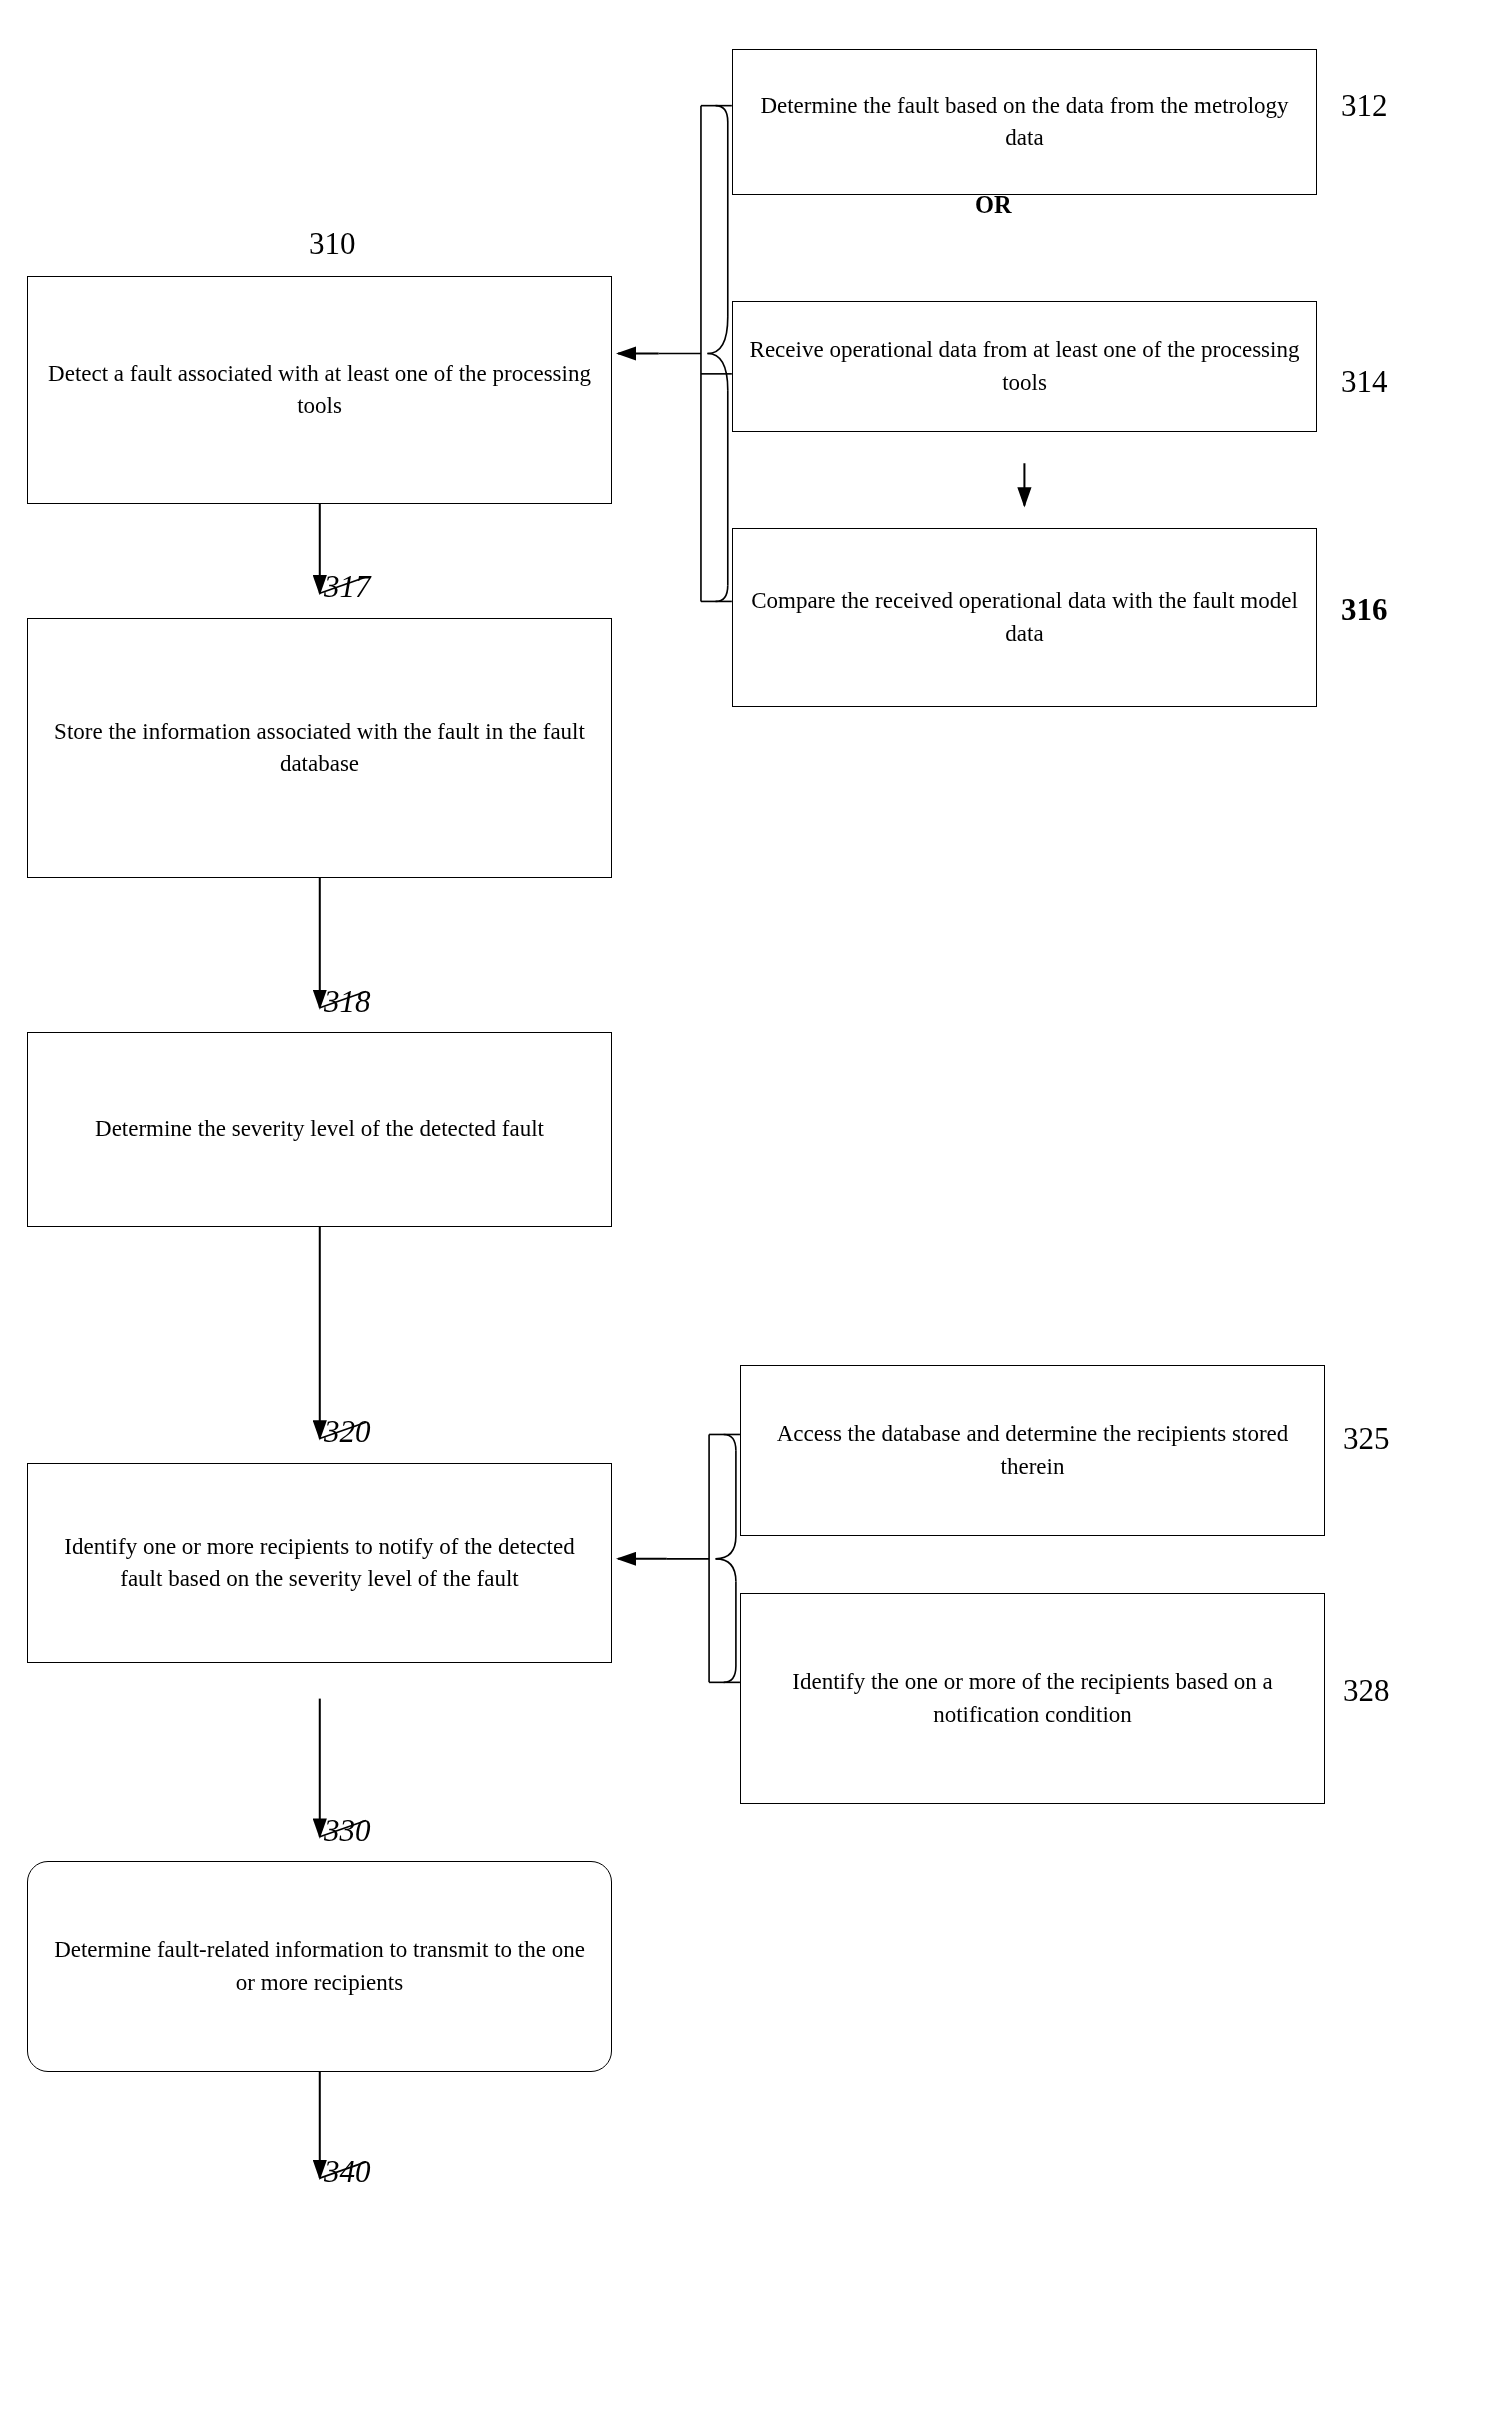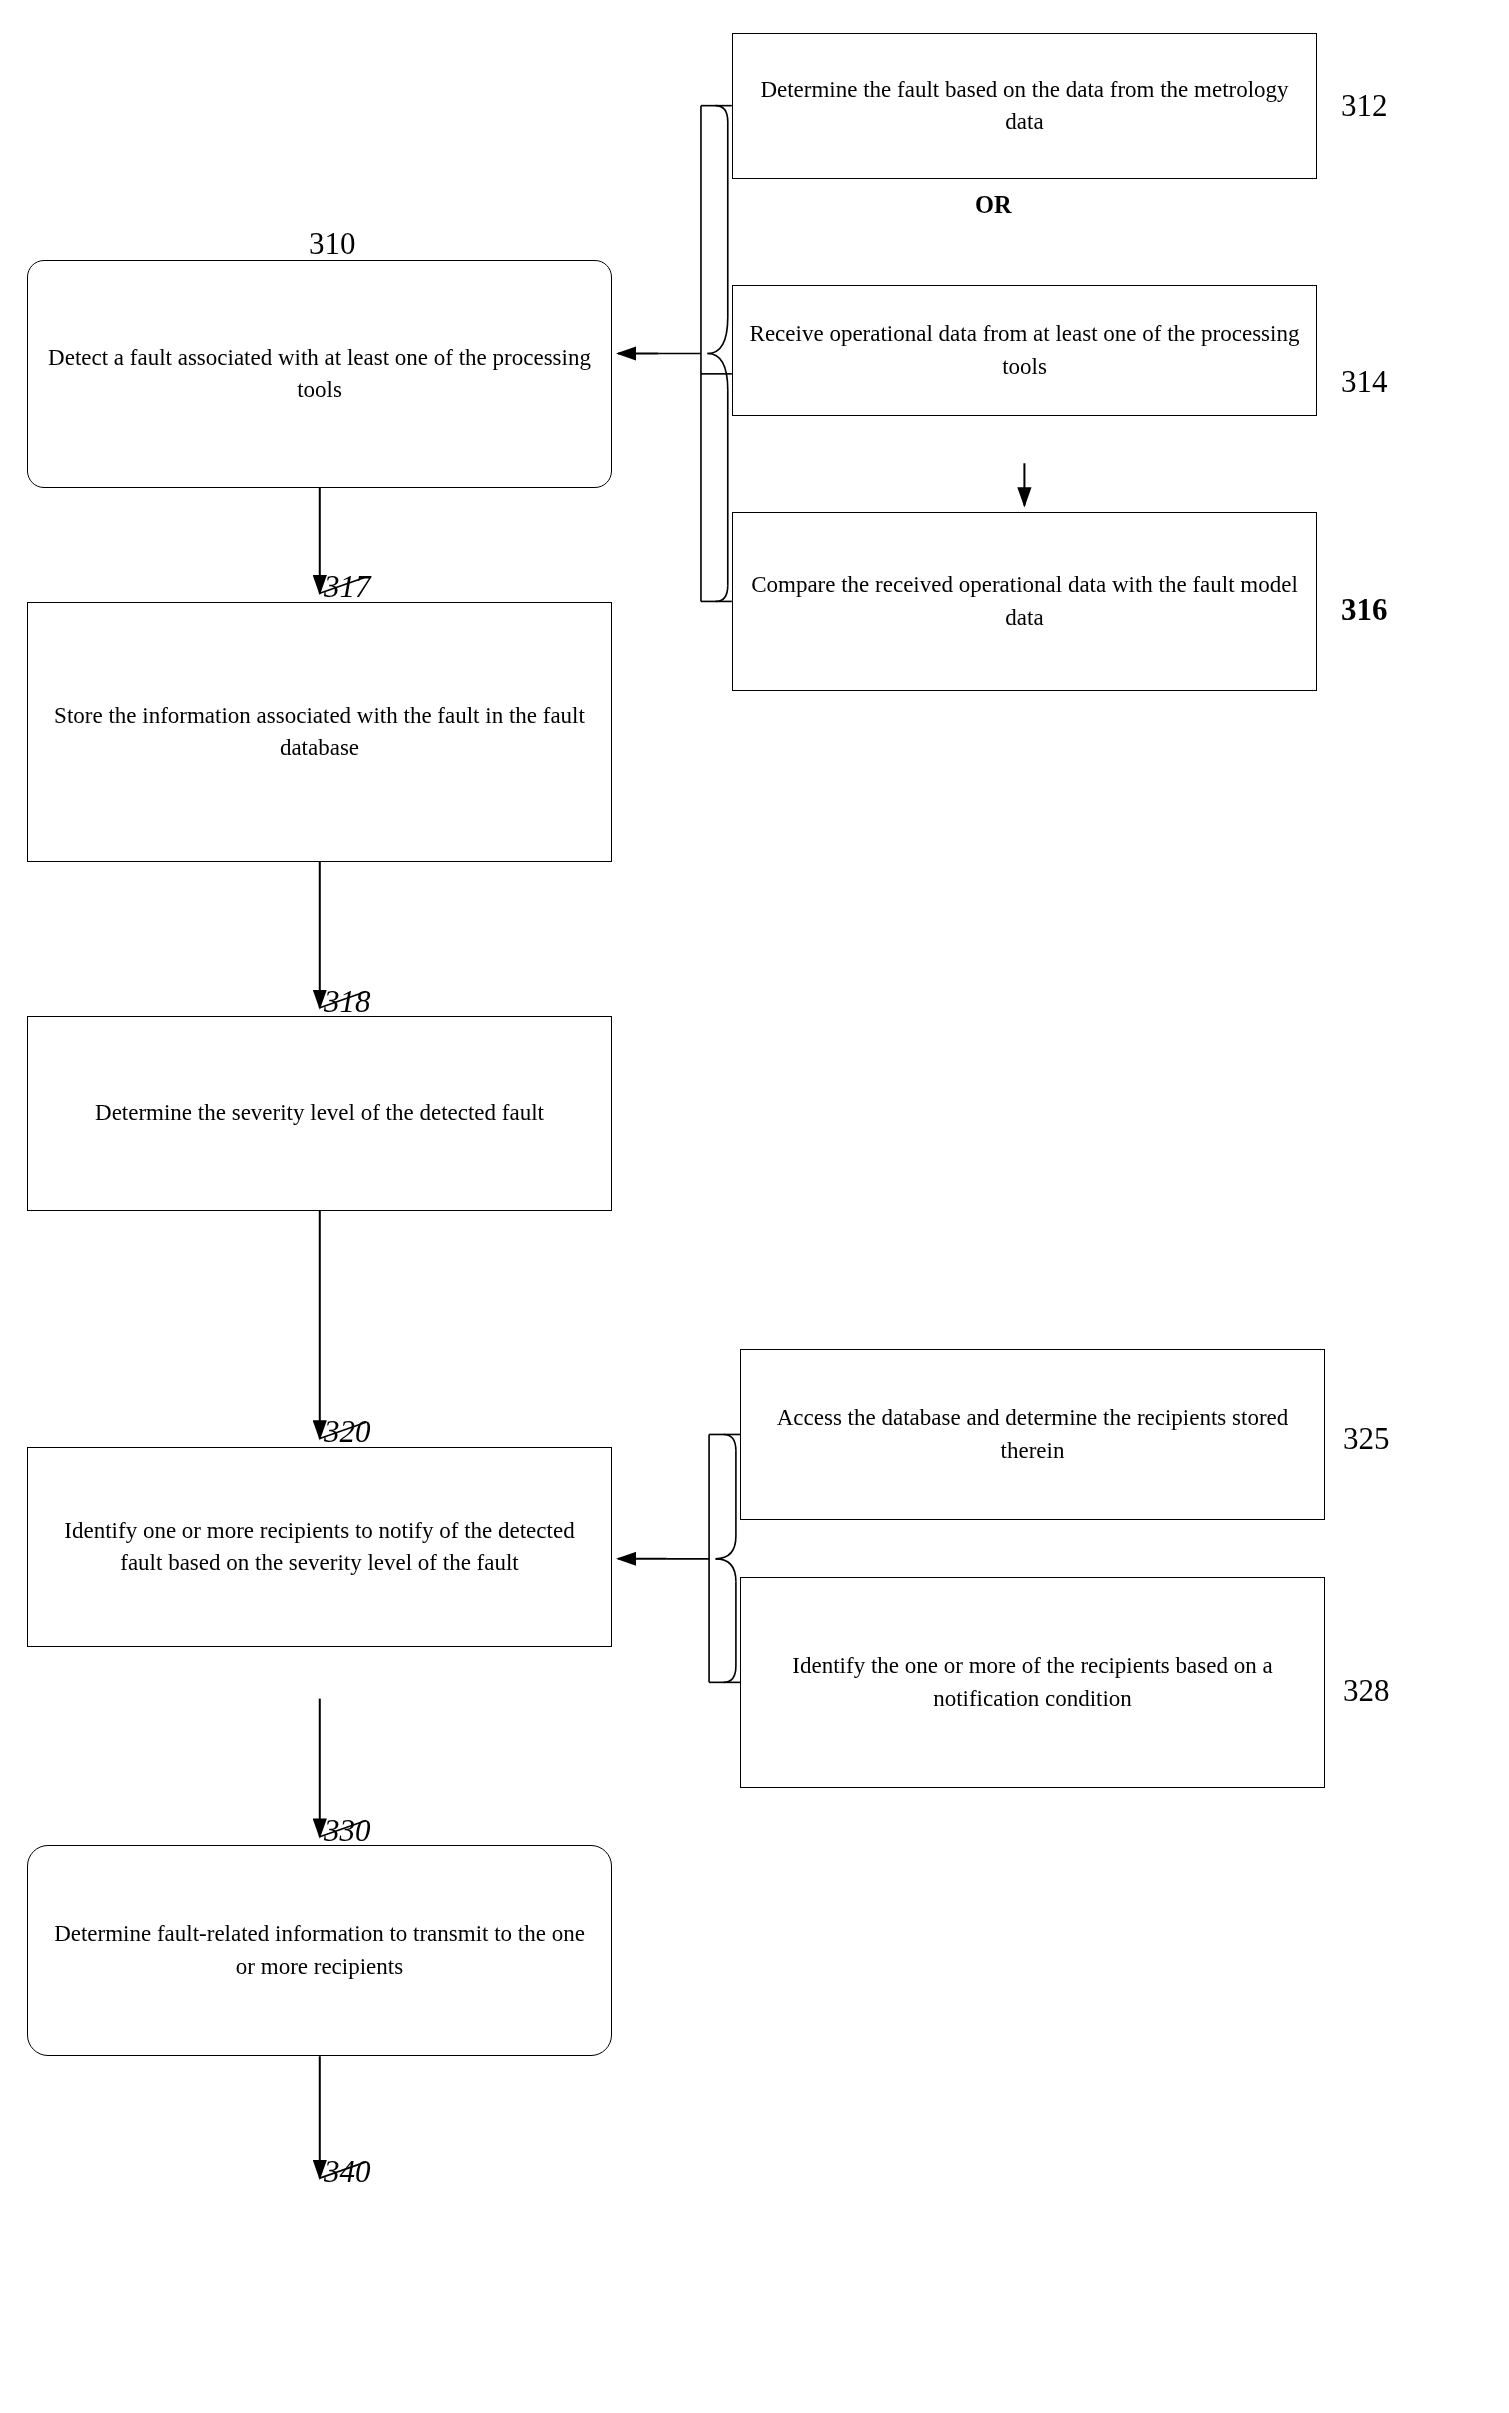--- a/index.html
+++ b/index.html
@@ -24,20 +24,21 @@
       position: absolute;
       border: 1.6px solid #000;
       background: #fff;
       display: flex;
       align-items: center;
       justify-content: center;
       text-align: center;
       font-size: 23px;
       line-height: 1.4;
       padding: 13px 16.3px;
+      margin-top: 16px;
     }
 
     .ref-num {
       position: absolute;
       font-size: 31px;
     }
 
     .or-text {
       position: absolute;
       font-size: 24.4px;
@@ -119,21 +120,21 @@
 
     <path d="M 890 1765 Q 905 1765 905 1785" stroke="#000" stroke-width="2" fill="none"></path>
     <path d="M 890 2070 Q 905 2070 905 2050" stroke="#000" stroke-width="2" fill="none"></path>
     <path d="M 905 1785 L 905 1890" stroke="#000" stroke-width="2" fill="none"></path>
     <path d="M 905 2050 L 905 1946" stroke="#000" stroke-width="2" fill="none"></path>
     <path d="M 905 1890 Q 905 1918 880 1918" stroke="#000" stroke-width="2" fill="none"></path>
     <path d="M 905 1946 Q 905 1918 880 1918" stroke="#000" stroke-width="2" fill="none"></path>
 
   </svg>
 
-  <div class="flow-box" style="left:27px; top:260px; width:585px; height:228px;border-radius:17px;">
+  <div class="flow-box" style="left:27px; top:260px; width:585px; height:228px;">
     <span>Detect a fault associated with at least one of the processing tools</span>
   </div>
 
   <div class="ref-num" style="left:309px; top:226px;">
     <span>310</span>
   </div>
 
   <div class="flow-box" style="left:27px; top:602px; width:585px; height:260px;">
     <span>Store the information associated with the fault in the fault database</span>
   </div>

